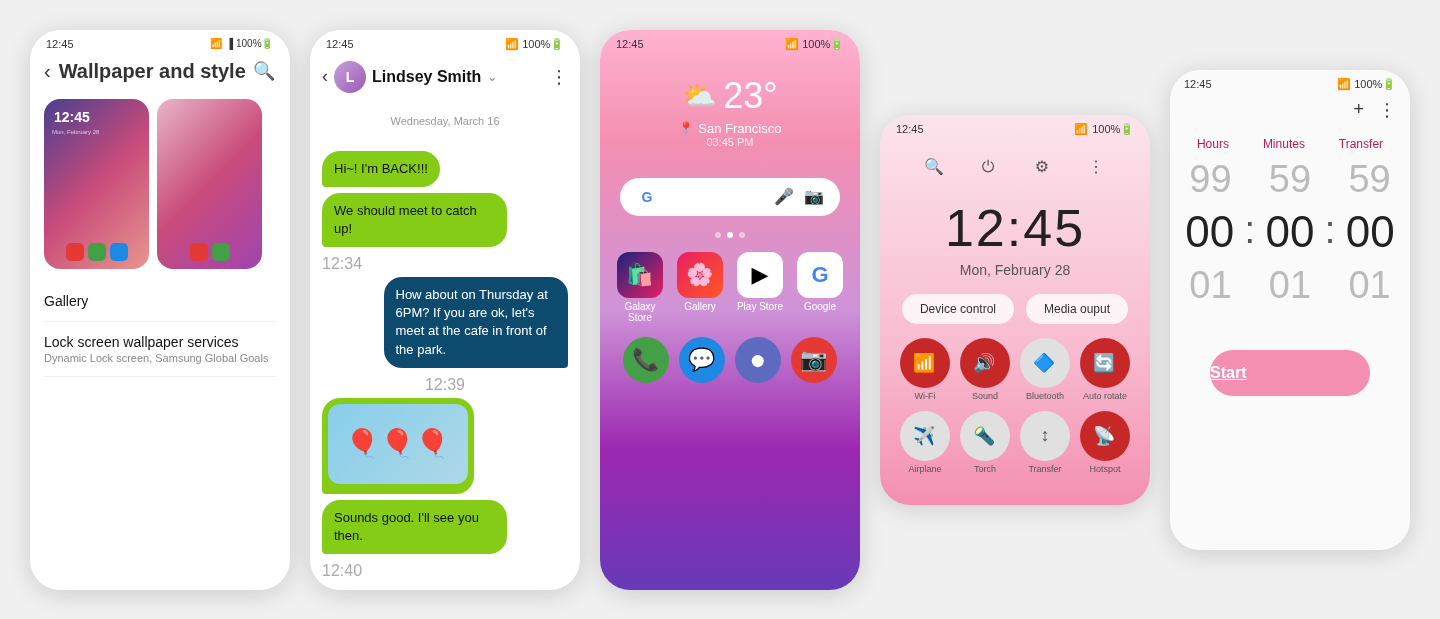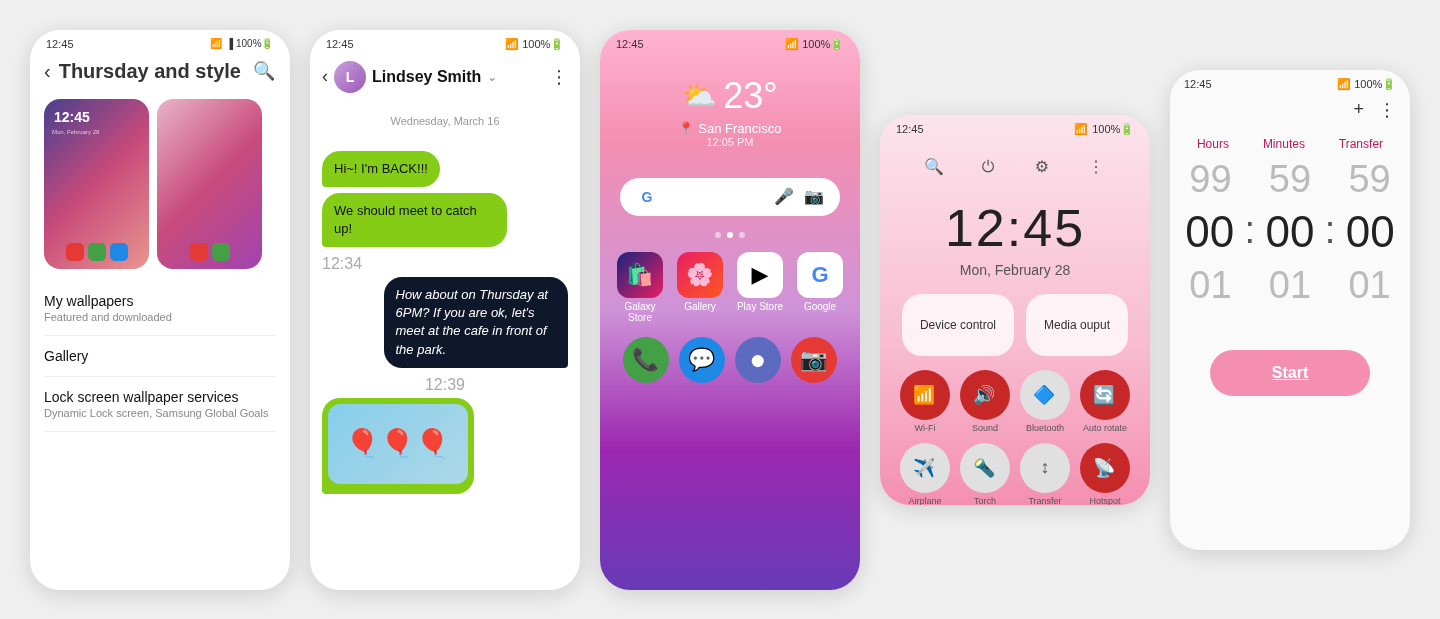--- a/index.html
+++ b/index.html
@@ -150,25 +150,24 @@
       line-height: 1.4;
       position: relative;
     }
     .bubble.received {
       background: #84cc16;
       color: #111;
       border-bottom-left-radius: 4px;
       align-self: flex-start;
     }
     .bubble.sent {
-      background: #0f172a;
+      background: #0c4a6e;
       color: white;
       border-bottom-right-radius: 4px;
       margin-left: auto;
-      font-style: italic;
     }
     .bubble-row { display: flex; flex-direction: column; }
     .bubble-time {
       font-size: 16px;
       color: #aaa;
       margin-top: 2px;
       margin-bottom: 4px;
     }
     .bubble-time.right { text-align: center; }
     .chat-image {
@@ -322,21 +321,21 @@
       font-size: 14px;
       color: #555;
       margin-top: 4px;
     }
     .screen4 .panel-buttons {
       display: flex;
       gap: 12px;
       margin-top: 16px;
     }
     .panel-btn {
-      padding: 24px 18px;
+      padding: 8px 18px;
       border-radius: 20px;
       background: rgba(255,255,255,0.8);
       font-size: 12px;
       color: #333;
       font-weight: 500;
     }
     .quick-toggles {
       display: grid;
       grid-template-columns: repeat(4, 50px);
       gap: 10px;
@@ -411,21 +410,20 @@
       color: #555;
       padding-bottom: 4px;
     }
     .timer-start-btn {
       display: block;
       margin: 40px auto 0;
       width: 160px;
       padding: 14px 0;
       background: #f48fb1;
       border-radius: 30px;
-      text-align: center;
       font-size: 16px;
       color: white;
       font-weight: 600;
       text-decoration: underline;
     }
     .status-icons-row { display: flex; align-items: center; gap: 3px; }
   </style>
 </head>
 <body>
 
@@ -434,21 +432,21 @@
     <span>12:45</span>
     <div class="status-icons">
       <span>📶</span>
       <span>▐</span>
       <span>100%🔋</span>
     </div>
   </div>
   <div class="topbar">
     <div class="topbar-left">
       <span>‹</span>
-      <span class="topbar-title">Thursday and style</span>
+      <span class="topbar-title">Wallpaper and style</span>
     </div>
     <span class="search-icon">🔍</span>
   </div>
   <div class="wallpaper-previews">
     <div class="wp-preview">
       <span class="preview-time">12:45</span>
       <span class="preview-date" style="font-size:6px;top:30px;left:8px;position:absolute;color:rgba(255,255,255,0.7);">Mon, February 28</span>
       <div class="preview-icons">
         <div class="preview-icon red"></div>
         <div class="preview-icon green"></div>
@@ -457,24 +455,20 @@
     </div>
     <div class="wp-preview right">
       <div class="preview-icons">
         <div class="preview-icon red"></div>
         <div class="preview-icon green"></div>
       </div>
     </div>
   </div>
   <div class="menu-items">
     <div class="menu-item">
-      <div class="label">My wallpapers</div>
-      <div class="sublabel">Featured and downloaded</div>
-    </div>
-    <div class="menu-item">
       <div class="label">Gallery</div>
     </div>
     <div class="menu-item">
       <div class="label">Lock screen wallpaper services</div>
       <div class="sublabel">Dynamic Lock screen, Samsung Global Goals</div>
     </div>
   </div>
 </div>
 
 <div class="phone screen2">
@@ -506,20 +500,24 @@
     <div class="bubble-row">
       <div class="bubble sent">How about on Thursday at 6PM? If you are ok, let's meet at the cafe in front of the park.</div>
       <div class="bubble-time right">12:39</div>
     </div>
     <div class="bubble-row">
       <div class="bubble received with-image">
         <div class="chat-image">
           <span class="balloon-emoji">🎈🎈🎈</span>
         </div>
       </div>
+    </div>
+    <div class="bubble-row">
+      <div class="bubble received">Sounds good. I'll see you then.</div>
+      <div class="bubble-time">12:40</div>
     </div>
   </div>
 </div>
 
 <div class="phone screen3">
   <div class="screen3-bg">
     <div class="status-bar">
       <span>12:45</span>
       <div class="status-icons-row">
         <span>📶</span>
@@ -528,21 +526,21 @@
     </div>
     <div class="weather-widget">
       <div class="weather-top">
         <span class="weather-icon">⛅</span>
         <span class="weather-temp">23°</span>
       </div>
       <div class="weather-city">
         <span>📍</span>
         <span>San Francisco</span>
       </div>
-      <div class="weather-time">12:05 PM</div>
+      <div class="weather-time">03:45 PM</div>
     </div>
     <div class="search-bar">
       <span class="google-g">G</span>
       <div class="search-icons">
         <span class="mic-icon">🎤</span>
         <span class="lens-icon">📷</span>
       </div>
     </div>
     <div class="dots-indicator">
       <div class="dot"></div>

